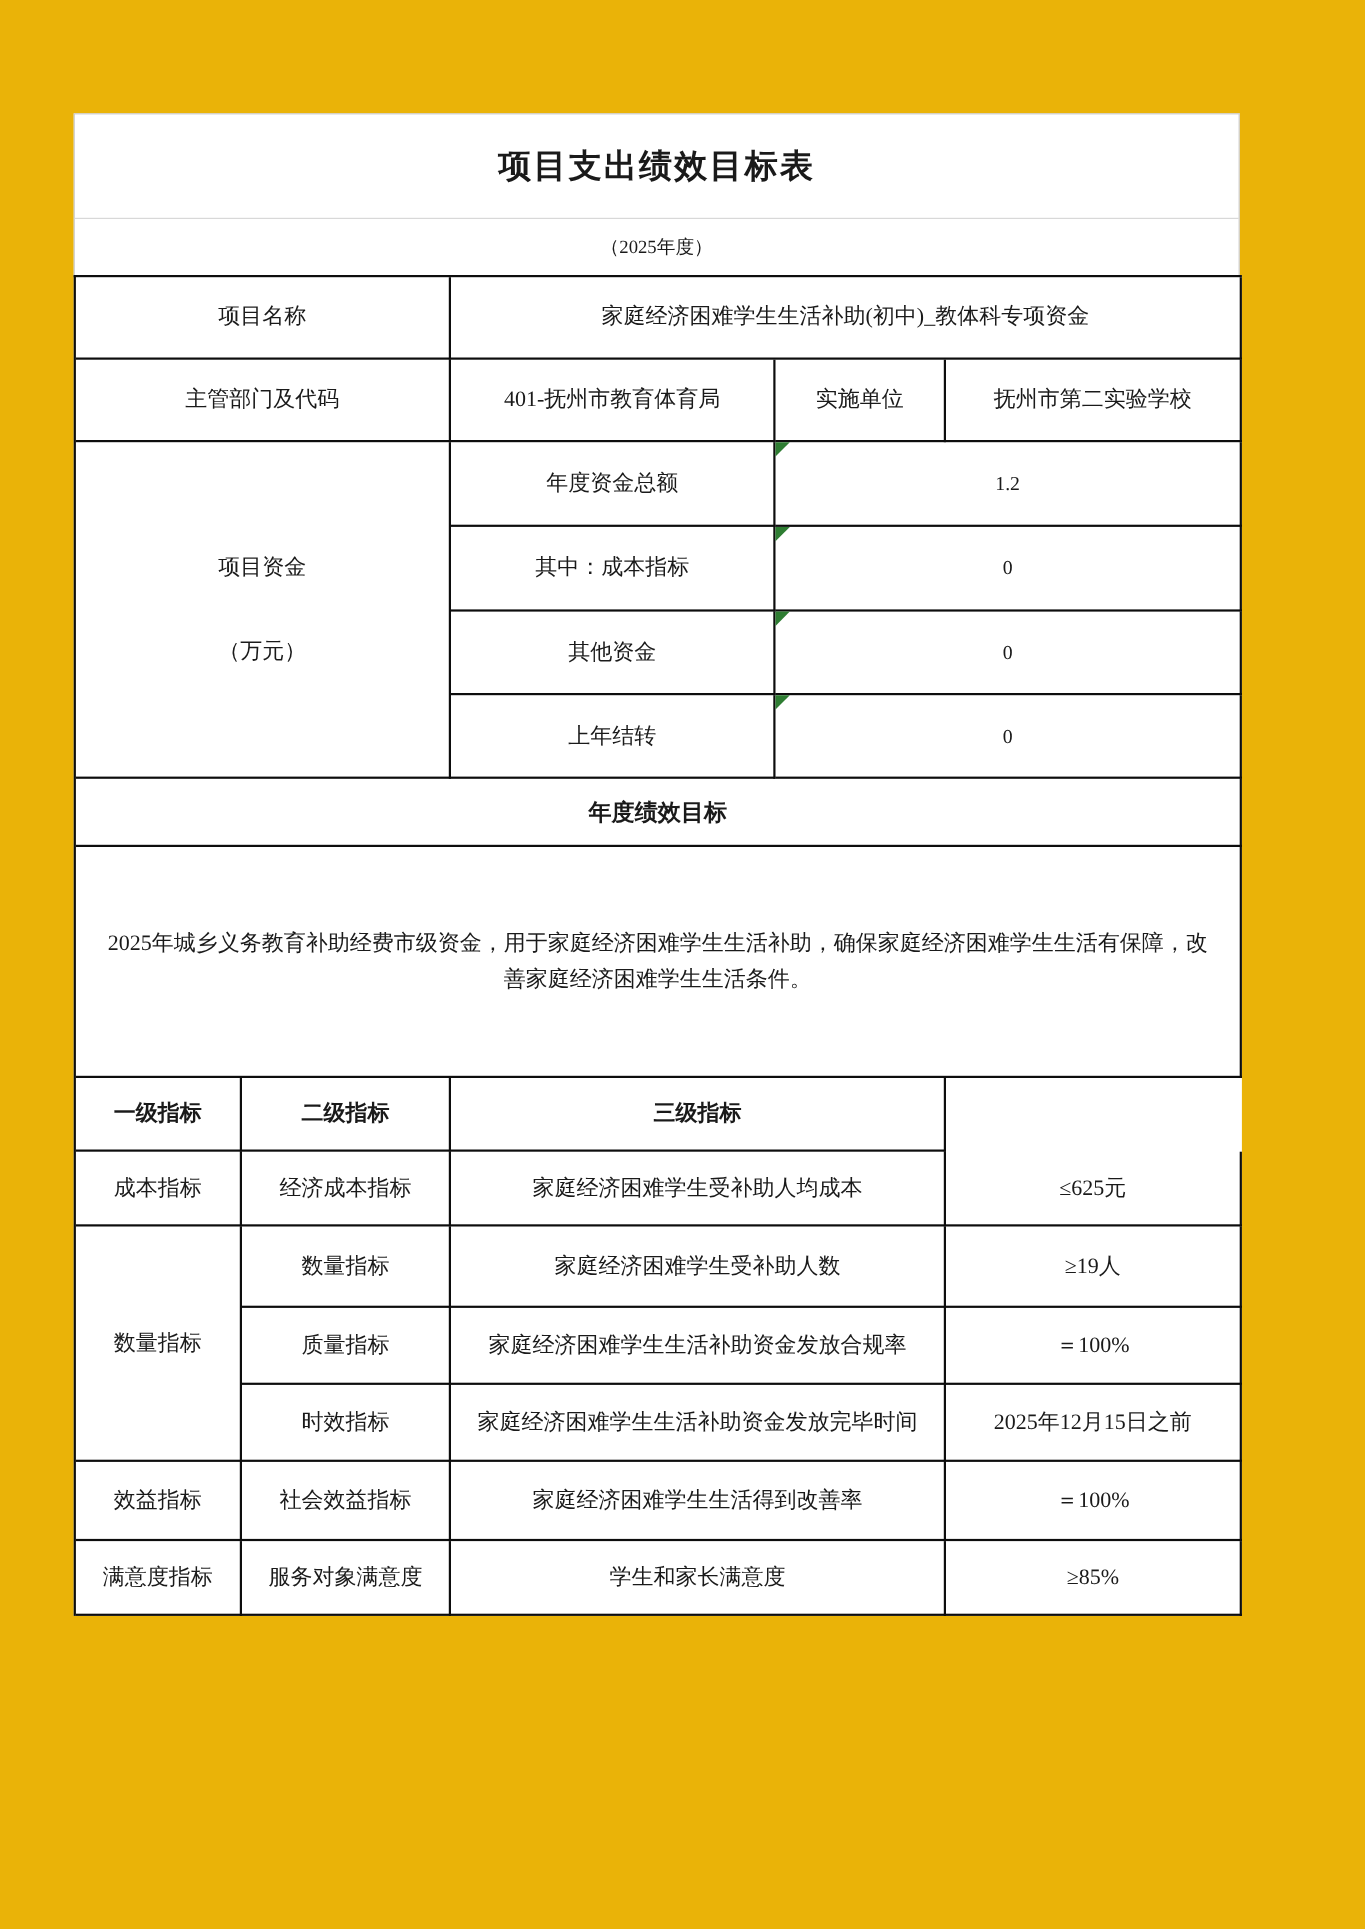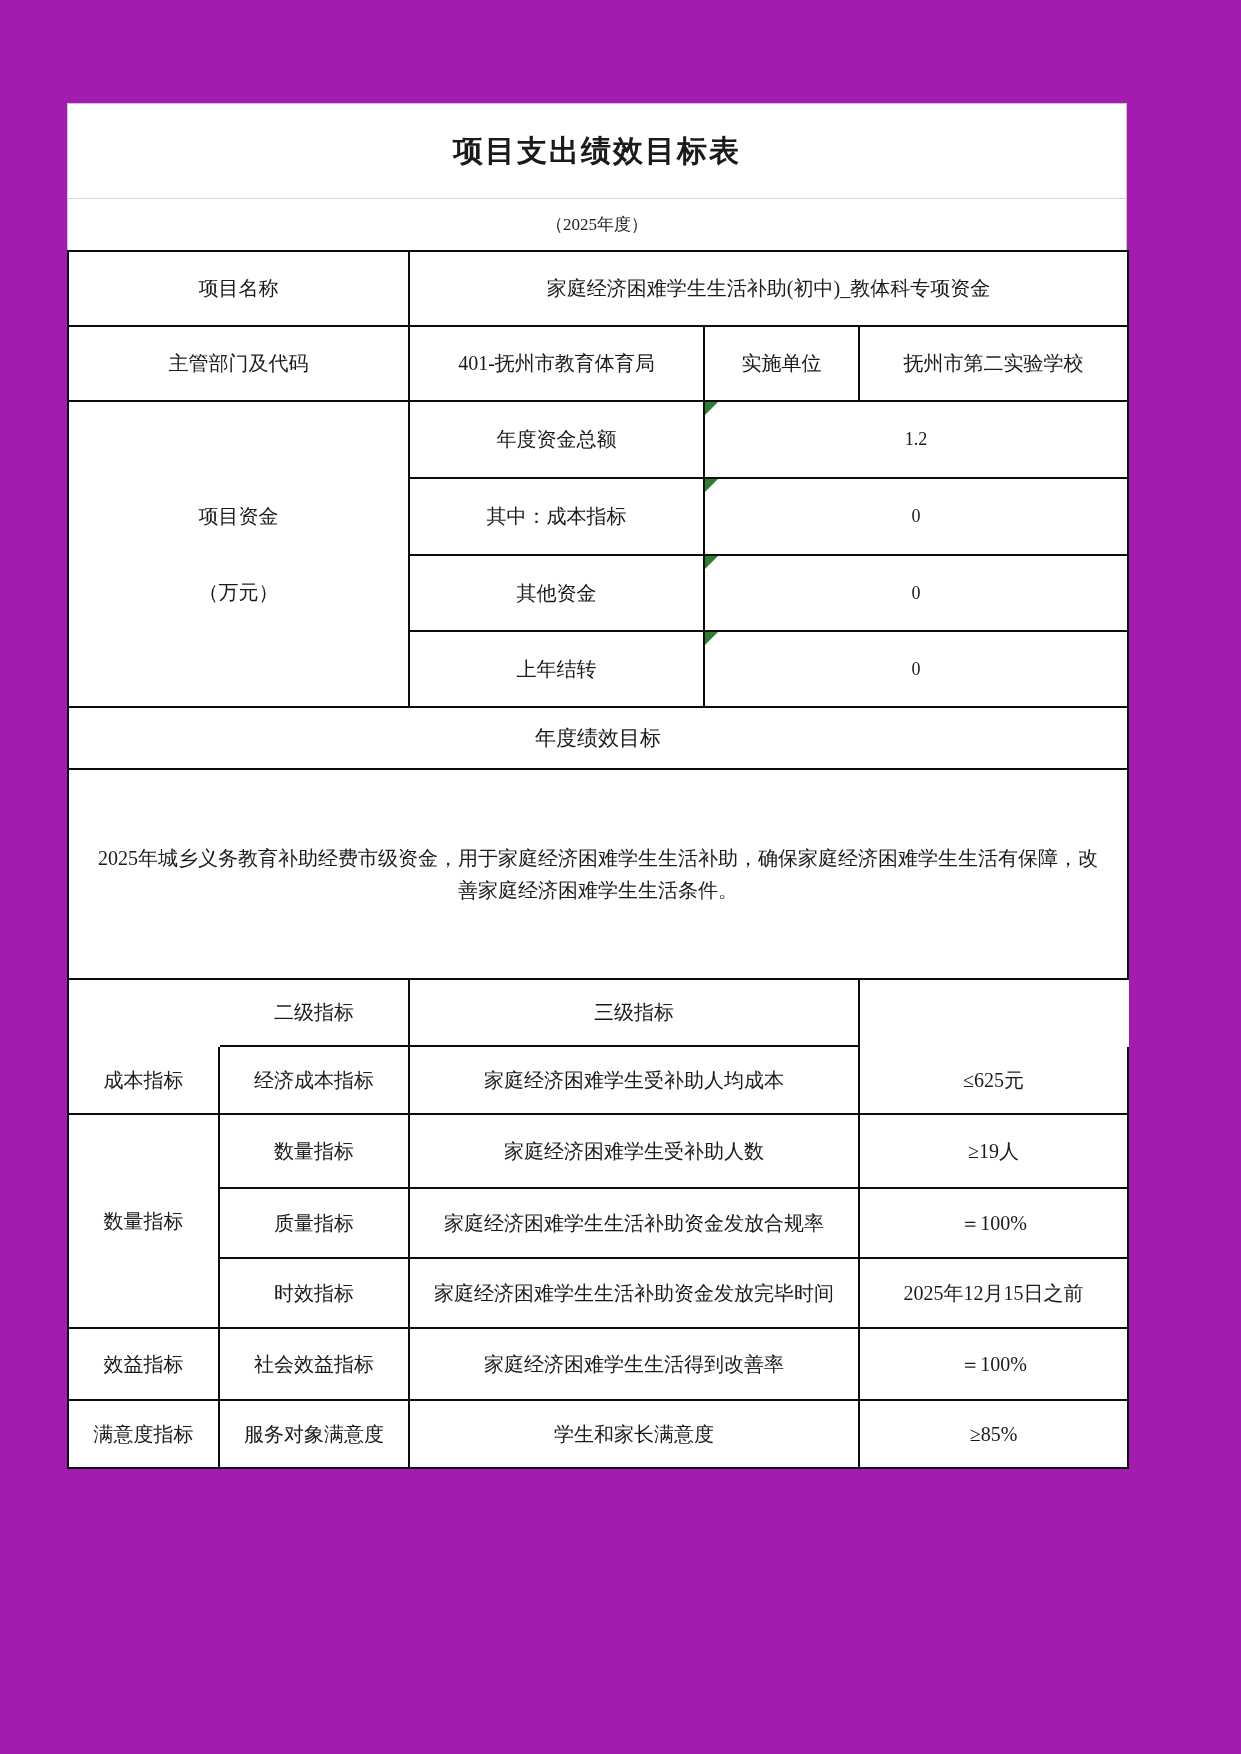--- a/index.html
+++ b/index.html
@@ -1,19 +1,19 @@
 <!DOCTYPE html>
 <html><head>
 <meta charset="utf-8">
 <style>
   html,body{margin:0;padding:0;background:#ffffff;}
   #page{
     position:relative;
     width:1241px;height:1754px;
-    background:#a21caf;
+    background:#eab308;
     font-family:"Liberation Serif","DejaVu Serif",serif;
     color:#1a1a1a;
     overflow:hidden;
   }
   
   .title-section{
     position:absolute;left:67px;top:103px;width:1060px;
     border:1px solid #c8c8c8;background:#ffffff;box-sizing:border-box;
   }
   .title-row{
@@ -40,21 +40,21 @@
     border-right:2px solid #0d0d0d;
     border-bottom:2px solid #0d0d0d;
     display:flex;align-items:center;justify-content:center;
     text-align:center;
     font-size:20px;
     line-height:1.35;
     box-sizing:border-box;
     position:relative;
     padding:2px 0;
   }
-  .bold{font-weight:normal;}
+  .bold{font-weight:bold;}
   .num{font-size:18px;}
   .goal-text-cell{padding:0 26px;font-size:20px;line-height:1.6;}
   .l3-cell{padding:2px 20px;}
   .group-label{flex-direction:column;line-height:1.4;gap:48px;}
   
   .flag{
     position:absolute;top:0;left:0;width:0;height:0;
     border-top:13px solid #2e7d32;
     border-right:13px solid transparent;
   }
@@ -105,20 +105,21 @@
     <div class="cell" style="grid-area:6/3/7/4">上年结转</div>
     <div class="cell num" style="grid-area:6/4/7/6">
       <span class="flag"></span>
       <span>0</span>
     </div>
 
     <div class="cell bold" style="grid-area:7/1/8/6;font-size:21px">年度绩效目标</div>
 
     <div class="cell goal-text-cell" style="grid-area:8/1/9/6">2025年城乡义务教育补助经费市级资金，用于家庭经济困难学生生活补助，确保家庭经济困难学生生活有保障，改善家庭经济困难学生生活条件。</div>
 
+    <div class="cell bold" style="grid-area:9/1/10/2">一级指标</div>
     <div class="cell bold" style="grid-area:9/2/10/3">二级指标</div>
     <div class="cell bold" style="grid-area:9/3/10/5">三级指标</div>
 
     <div class="cell" style="grid-area:10/1/11/2">成本指标</div>
     <div class="cell" style="grid-area:10/2/11/3">经济成本指标</div>
     <div class="cell l3-cell" style="grid-area:10/3/11/5">家庭经济困难学生受补助人均成本</div>
     <div class="cell" style="grid-area:10/5/11/6">≤625元</div>
 
     <div class="cell" style="grid-area:11/1/14/2">数量指标</div>
 

